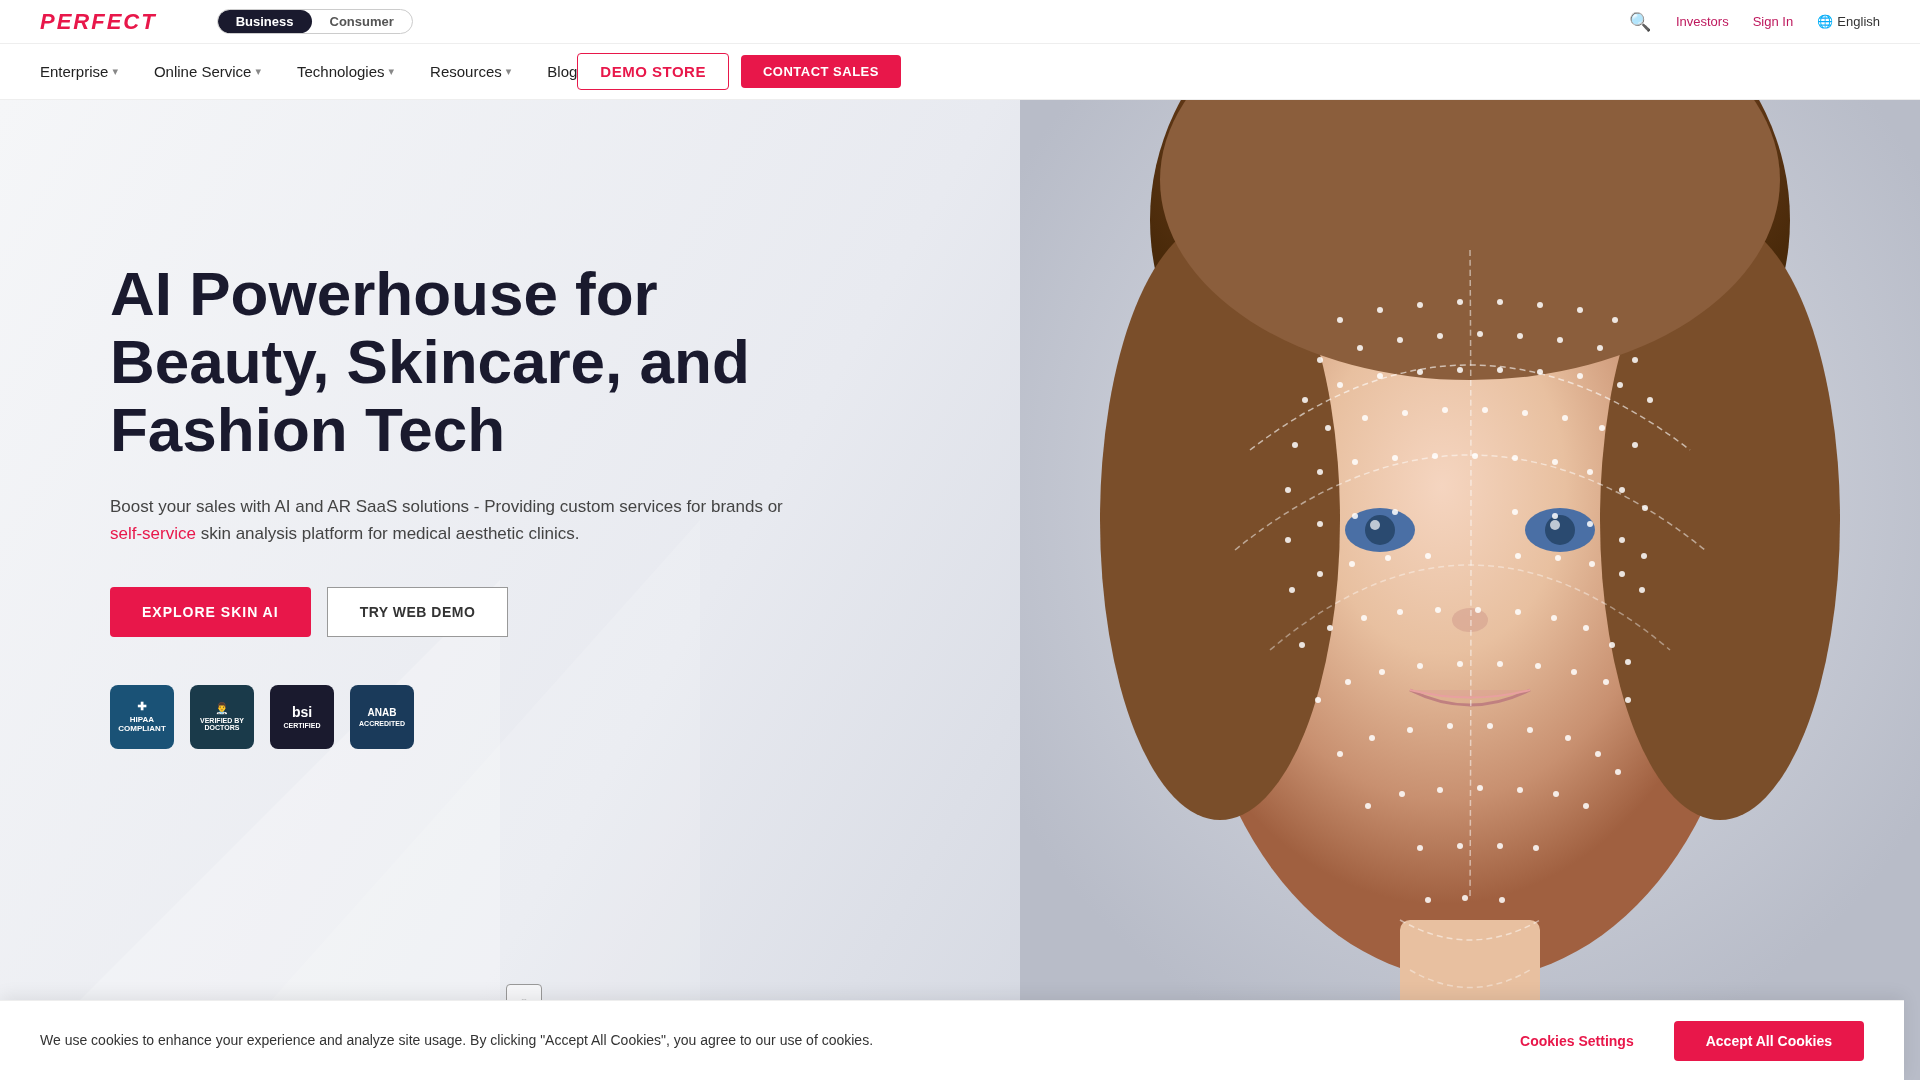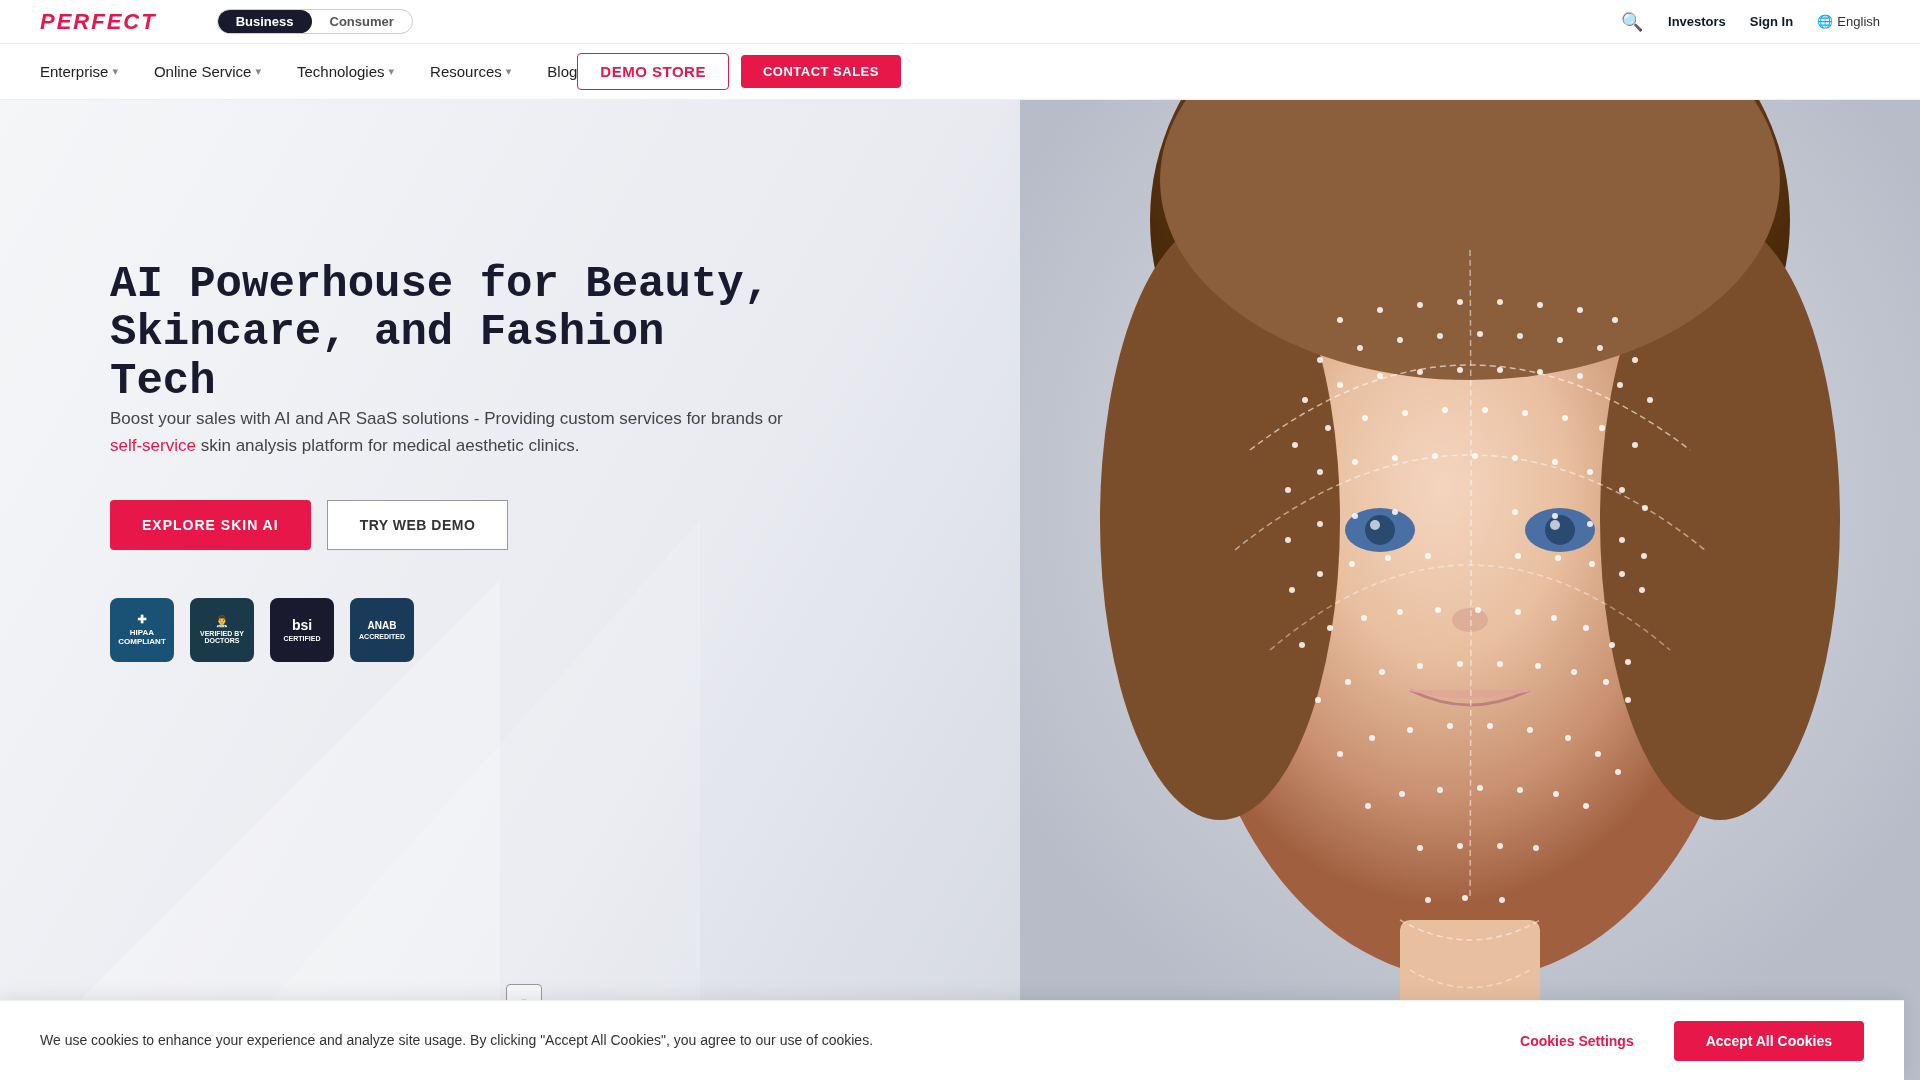--- a/index.html
+++ b/index.html
@@ -15,21 +15,21 @@
     }
     .toggle-group {
       display: flex; border: 1.5px solid #ccc; border-radius: 20px; overflow: hidden; margin-left: 30px;
     }
     .toggle-btn {
       padding: 4px 18px; font-size: 13px; font-weight: 600; cursor: pointer; border: none; background: none; color: #555;
     }
     .toggle-btn.active { background: #1a1a2e; color: #fff; border-radius: 18px; }
     .top-bar-left { display: flex; align-items: center; gap: 0; }
     .top-bar-right { display: flex; align-items: center; gap: 24px; }
-    .top-bar-right a { font-size: 13px; color: #0f172a; text-decoration: none; font-weight: bold; }
+    .top-bar-right a { font-size: 13px; color: #be185d; text-decoration: none; }
     .search-icon-btn { background: none; border: none; cursor: pointer; font-size: 18px; color: #333; }
     .lang-selector { display: flex; align-items: center; gap: 4px; font-size: 13px; color: #333; cursor: pointer; }
 
     
     .nav-bar {
       display: flex; align-items: center; 
       padding: 0 40px; height: 56px; background: #fff; border-bottom: 1px solid #eee;
       position: relative; z-index: 10;
     }
     .nav-left { display: flex; align-items: center; gap: 36px; }
@@ -88,22 +88,22 @@
       width: 900px; height: 980px;
       background: linear-gradient(180deg, #d8dbe5 0%, #c8ccd8 50%, #b8bcc8 100%);
       overflow: hidden;
     }
 
     
     .hero-content {
       position: absolute; left: 110px; top: 160px; max-width: 680px;
     }
     .hero-title {
-      font-size: 44px; font-weight: 900; color: #1a1a2e; line-height: 1.1;
-      font-family: Liberation Mono, monospace;
+      font-size: 62px; font-weight: 900; color: #1a1a2e; line-height: 1.1;
+      margin-bottom: 28px;
     }
     .hero-desc {
       font-size: 17px; color: #444; line-height: 1.6; margin-bottom: 40px;
     }
     .hero-desc a { color: #e8174a; text-decoration: none; }
     .hero-buttons { display: flex; gap: 16px; margin-bottom: 48px; }
     .btn-explore {
       padding: 16px 32px; background: #e8174a; color: #fff; border: none;
       border-radius: 4px; font-size: 14px; font-weight: 800; cursor: pointer;
       letter-spacing: 1px;

